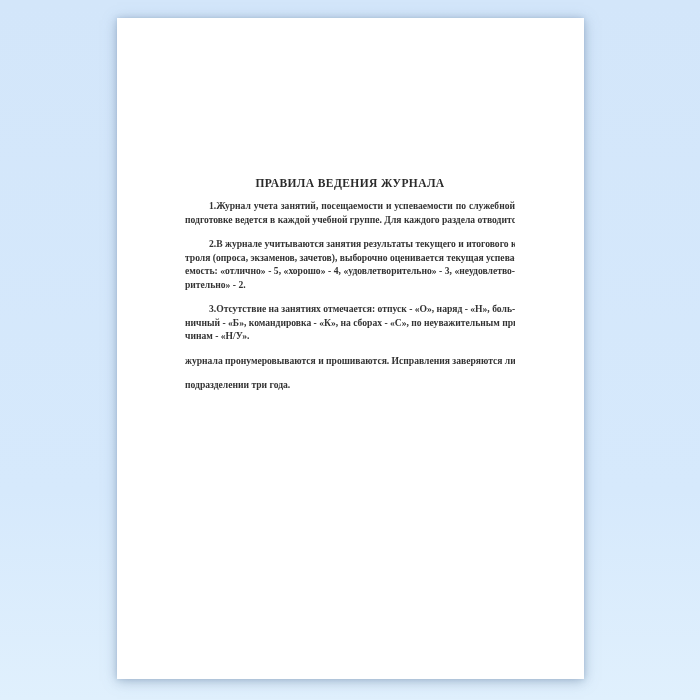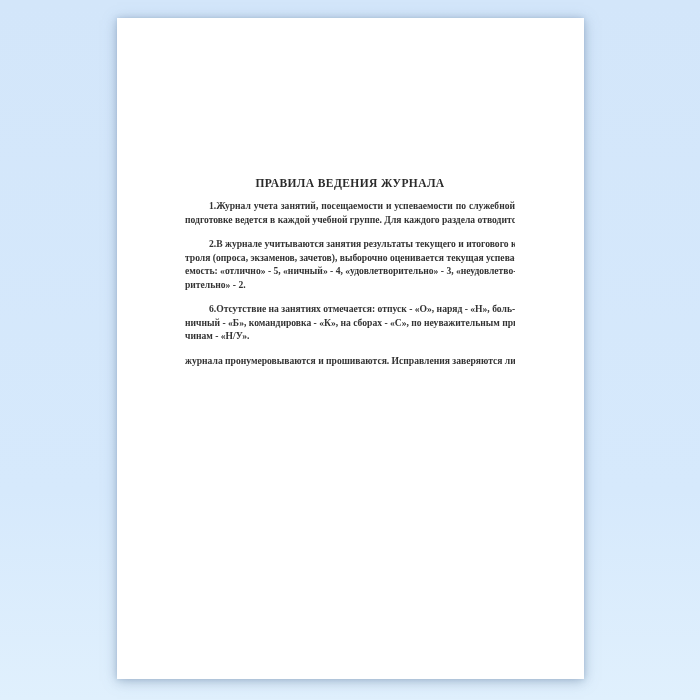--- a/index.html
+++ b/index.html
@@ -66,31 +66,32 @@
     <h1 class="title">ПРАВИЛА ВЕДЕНИЯ ЖУРНАЛА</h1>
 
     <div class="para">
       <div class="ln first">1.Журнал учета занятий, посещаемости и успеваемости по служебной</div>
       <div class="ln">подготовке ведется в каждой учебной группе. Для каждого раздела отводится</div>
     </div>
 
     <div class="para">
       <div class="ln first">2.В журнале учитываются занятия результаты текущего и итогового кон-</div>
       <div class="ln">троля (опроса, экзаменов, зачетов), выборочно оценивается текущая успева-</div>
-      <div class="ln">емость: «отлично» - 5, «ничный» - 4, «удовлетворительно» - 3, «неудовлетво-</div>
+      <div class="ln">емость: «отлично» - 5, «хорошо» - 4, «удовлетворительно» - 3, «неудовлетво-</div>
       <div class="ln last">рительно» - 2.</div>
     </div>
 
     <div class="para">
-      <div class="ln first">6.Отсутствие на занятиях отмечается: отпуск - «О», наряд - «Н», боль-</div>
+      <div class="ln first">3.Отсутствие на занятиях отмечается: отпуск - «О», наряд - «Н», боль-</div>
       <div class="ln">ничный - «Б», командировка - «К», на сборах - «С», по неуважительным при-</div>
       <div class="ln last">чинам - «Н/У».</div>
     </div>
 
     <div class="para">
       <div class="ln">журнала пронумеровываются и прошиваются. Исправления заверяются ли-</div>
     </div>
 
     <div class="para">
+      <div class="ln last">подразделении три года.</div>
     </div>
 
   </div>
 </div>
 
 </body></html>

